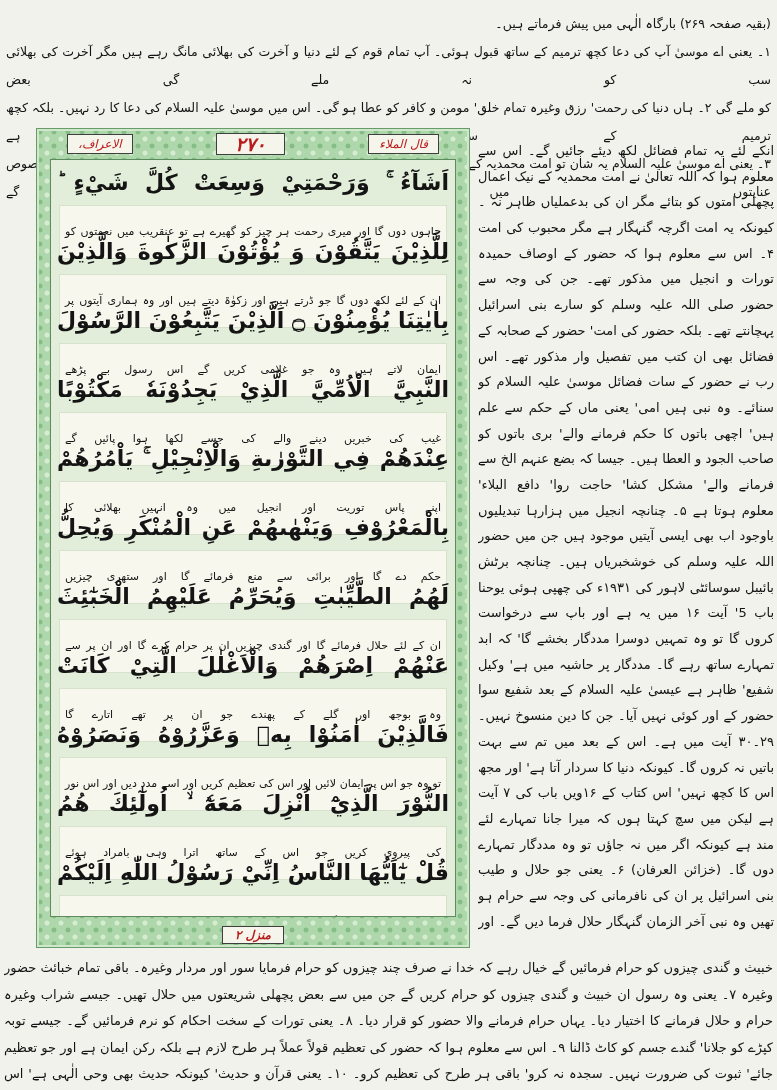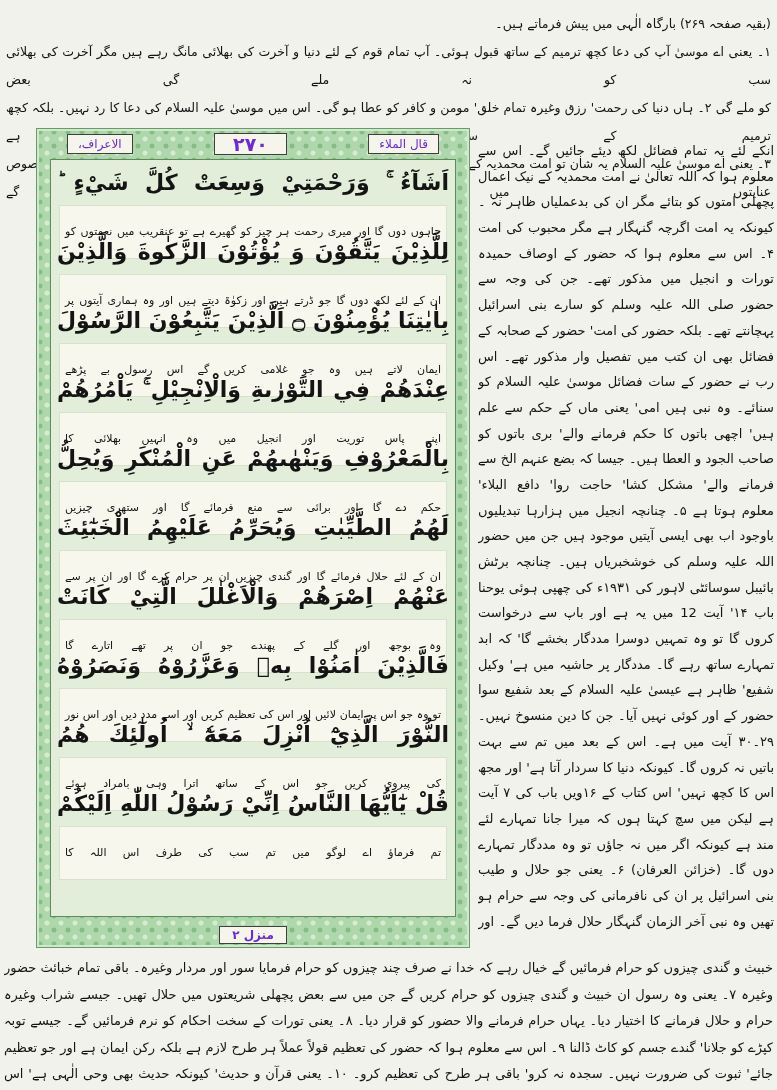--- a/index.html
+++ b/index.html
@@ -30,21 +30,22 @@
     box-shadow: inset 0 0 0 2px #cfe8cb;
     box-sizing:border-box;
   }
   .frame-header{
     position:absolute;top:3px;left:30px;right:30px;height:24px;
     display:flex;justify-content:space-between;align-items:center;
   }
   .hdr-box{
     background:#f5f5eb;border:1px solid #3f3f3f;
     font-size:12px;line-height:16px;padding:1px 10px;
-    color:#6d28d9;
+    color:#b91c1c;
+    font-style:italic;
   }
   .page-num{font-size:19px;font-weight:bold;line-height:20px;padding:0 18px;}
   .verses-panel{
     position:absolute;left:13px;right:13px;top:30px;bottom:30px;
     background:#e2eeda;border:1px solid #5d8a5e;
     box-sizing:border-box;overflow:hidden;
   }
   .verse{height:69px;}
   .v-ar{
     height:46px;line-height:46px;
@@ -105,20 +106,24 @@
         <div class="v-ar" dir="rtl">اَشَآءُ ۚ وَرَحْمَتِيْ وَسِعَتْ كُلَّ شَيْءٍ ؕ فَسَاَكْتُبُهَا</div>
         <div class="v-ur" dir="rtl">چاہوں دوں گا اور میری رحمت ہر چیز کو گھیرے ہے تو عنقریب میں نعمتوں کو</div>
       </div>
         <div class="verse">
         <div class="v-ar" dir="rtl">لِلَّذِيْنَ يَتَّقُوْنَ وَ يُؤْتُوْنَ الزَّكٰوةَ وَالَّذِيْنَ هُمْ</div>
         <div class="v-ur" dir="rtl">ان کے لئے لکھ دوں گا جو ڈرتے ہیں اور زکوٰۃ دیتے ہیں اور وہ ہماری آیتوں پر</div>
       </div>
         <div class="verse">
         <div class="v-ar" dir="rtl">بِاٰيٰتِنَا يُؤْمِنُوْنَ ۝ اَلَّذِيْنَ يَتَّبِعُوْنَ الرَّسُوْلَ</div>
         <div class="v-ur" dir="rtl">ایمان لاتے ہیں وہ جو غلامی کریں گے اس رسول بے پڑھے</div>
+      </div>
+        <div class="verse">
+        <div class="v-ar" dir="rtl">النَّبِيَّ الْاُمِّيَّ الَّذِيْ يَجِدُوْنَهٗ مَكْتُوْبًا</div>
+        <div class="v-ur" dir="rtl">غیب کی خبریں دینے والے کی جسے لکھا ہوا پائیں گے</div>
       </div>
         <div class="verse">
         <div class="v-ar" dir="rtl">عِنْدَهُمْ فِي التَّوْرٰىةِ وَالْاِنْجِيْلِ ۚ يَاْمُرُهُمْ</div>
         <div class="v-ur" dir="rtl">اپنے پاس توریت اور انجیل میں وہ انہیں بھلائی کا</div>
       </div>
         <div class="verse">
         <div class="v-ar" dir="rtl">بِالْمَعْرُوْفِ وَيَنْهٰىهُمْ عَنِ الْمُنْكَرِ وَيُحِلُّ</div>
         <div class="v-ur" dir="rtl">حکم دے گا اور برائی سے منع فرمائے گا اور ستھری چیزیں</div>
       </div>
         <div class="verse">
@@ -161,21 +166,21 @@
       <div class="sline">فضائل بھی ان کتب میں تفصیل وار مذکور تھے۔ اس جگہ</div>
       <div class="sline">رب نے حضور کے سات فضائل موسیٰ علیہ السلام کو</div>
       <div class="sline">سنائے۔ وہ نبی ہیں امی' یعنی ماں کے حکم سے علم والے</div>
       <div class="sline">ہیں' اچھی باتوں کا حکم فرمانے والے' بری باتوں کو حرام</div>
       <div class="sline">صاحب الجود و العطا ہیں۔ جیسا کہ بضع عنہم الخ سے</div>
       <div class="sline">فرمانے والے' مشکل کشا' حاجت روا' دافع البلاء'</div>
       <div class="sline">معلوم ہوتا ہے ۵۔ چنانچہ انجیل میں ہزارہا تبدیلیوں کے</div>
       <div class="sline">باوجود اب بھی ایسی آیتیں موجود ہیں جن میں حضور صلی</div>
       <div class="sline">اللہ علیہ وسلم کی خوشخبریاں ہیں۔ چنانچہ برٹش اینڈ فارن</div>
       <div class="sline">بائیبل سوسائٹی لاہور کی ۱۹۳۱ء کی چھپی ہوئی یوحنا کی انجیل</div>
-      <div class="sline">باب ۱۴' آیت 12 میں یہ ہے اور باپ سے درخواست</div>
+      <div class="sline">باب 5' آیت ۱۶ میں یہ ہے اور باپ سے درخواست</div>
       <div class="sline">کروں گا تو وہ تمہیں دوسرا مددگار بخشے گا' کہ ابد تک</div>
       <div class="sline">تمہارے ساتھ رہے گا۔ مددگار پر حاشیہ میں ہے' وکیل یا</div>
       <div class="sline">شفیع' ظاہر ہے عیسیٰ علیہ السلام کے بعد شفیع سوا ہمارے</div>
       <div class="sline">حضور کے اور کوئی نہیں آیا۔ جن کا دین منسوخ نہیں۔ پھر</div>
       <div class="sline">۲۹۔۳۰ آیت میں ہے۔ اس کے بعد میں تم سے بہت</div>
       <div class="sline">باتیں نہ کروں گا۔ کیونکہ دنیا کا سردار آتا ہے' اور مجھ میں</div>
       <div class="sline">اس کا کچھ نہیں' اس کتاب کے ۱۶ویں باب کی ۷ آیت میں</div>
       <div class="sline">ہے لیکن میں سچ کہتا ہوں کہ میرا جانا تمہارے لئے فائدہ</div>
       <div class="sline">مند ہے کیونکہ اگر میں نہ جاؤں تو وہ مددگار تمہارے پاس</div>
       <div class="sline">دوں گا۔ (خزائن العرفان) ۶۔ یعنی جو حلال و طیب چیزیں</div>

